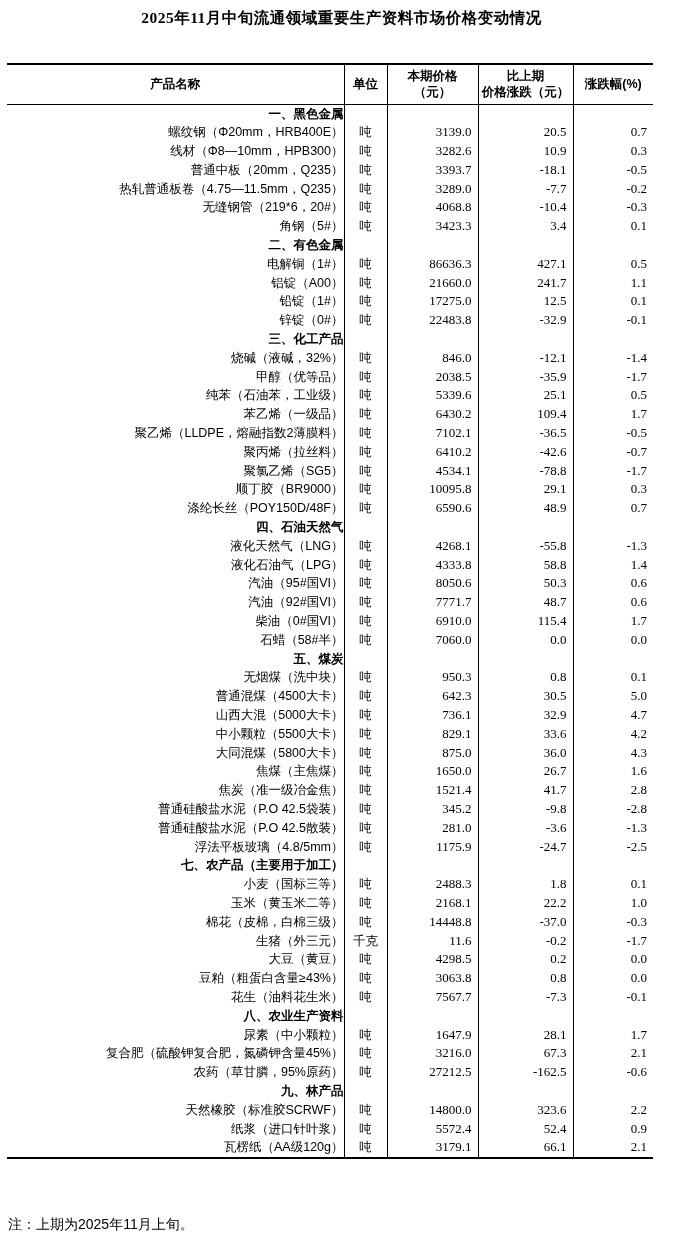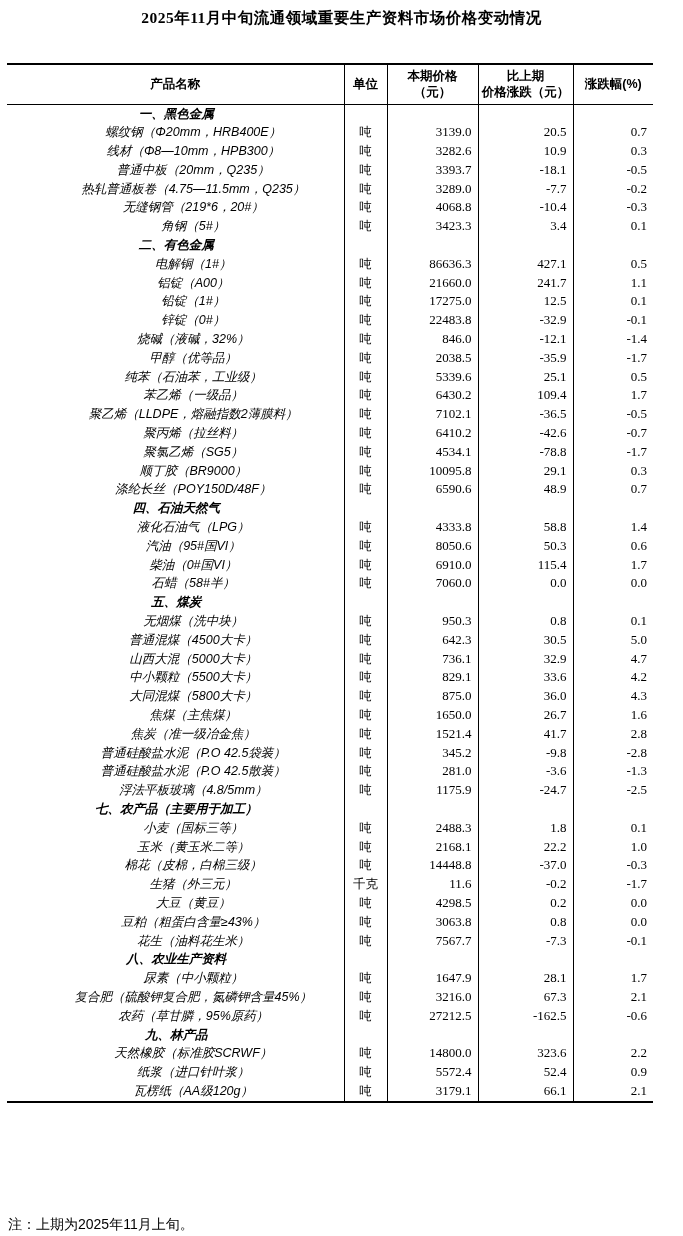--- a/index.html
+++ b/index.html
@@ -27,21 +27,21 @@
     border-bottom:1.5px solid #000; line-height:1.3; padding:0;
   }
   .hl { display:block; }
   th.c1, th.c2, th.c3, th.c4,
   td.c1, td.c2, td.c3, td.c4 { border-right:1px solid #000; }
   tbody tr { height:18.8px; }
   tbody td {
     font-size:12.5px; line-height:18.8px; padding:0;
     white-space:nowrap; overflow:hidden; vertical-align:middle;
   }
-  tbody td.c1 { text-align:center; padding-left:36px;font-style:italic; }
+  tbody td.c1 { text-align:right; padding-left:36px; }
   tbody tr.section-row td.c1 { font-weight:bold; padding-left:2px; }
   tbody td.c2 { text-align:center; }
   tbody td.c3, tbody td.c4, tbody td.c5 {
     text-align:right; padding-right:6px;
     font-family:"Liberation Serif","DejaVu Serif",serif; font-size:13px;
   }
   .note {
     position:absolute; left:8px; top:1216px; font-size:14px;
   }
 </style>
@@ -159,20 +159,27 @@
           <td class="c4">12.5</td>
           <td class="c5">0.1</td>
         </tr>
         <tr class="product-row">
           <td class="c1">锌锭（0#）</td>
           <td class="c2">吨</td>
           <td class="c3">22483.8</td>
           <td class="c4">-32.9</td>
           <td class="c5">-0.1</td>
         </tr>
+        <tr class="section-row">
+          <td class="c1">三、化工产品</td>
+          <td class="c2"></td>
+          <td class="c3"></td>
+          <td class="c4"></td>
+          <td class="c5"></td>
+        </tr>
         <tr class="product-row">
           <td class="c1">烧碱（液碱，32%）</td>
           <td class="c2">吨</td>
           <td class="c3">846.0</td>
           <td class="c4">-12.1</td>
           <td class="c5">-1.4</td>
         </tr>
         <tr class="product-row">
           <td class="c1">甲醇（优等品）</td>
           <td class="c2">吨</td>
@@ -230,31 +237,45 @@
           <td class="c5">0.7</td>
         </tr>
         <tr class="section-row">
           <td class="c1">四、石油天然气</td>
           <td class="c2"></td>
           <td class="c3"></td>
           <td class="c4"></td>
           <td class="c5"></td>
         </tr>
         <tr class="product-row">
+          <td class="c1">液化天然气（LNG）</td>
+          <td class="c2">吨</td>
+          <td class="c3">4268.1</td>
+          <td class="c4">-55.8</td>
+          <td class="c5">-1.3</td>
+        </tr>
+        <tr class="product-row">
           <td class="c1">液化石油气（LPG）</td>
           <td class="c2">吨</td>
           <td class="c3">4333.8</td>
           <td class="c4">58.8</td>
           <td class="c5">1.4</td>
         </tr>
         <tr class="product-row">
           <td class="c1">汽油（95#国VI）</td>
           <td class="c2">吨</td>
           <td class="c3">8050.6</td>
           <td class="c4">50.3</td>
+          <td class="c5">0.6</td>
+        </tr>
+        <tr class="product-row">
+          <td class="c1">汽油（92#国VI）</td>
+          <td class="c2">吨</td>
+          <td class="c3">7771.7</td>
+          <td class="c4">48.7</td>
           <td class="c5">0.6</td>
         </tr>
         <tr class="product-row">
           <td class="c1">柴油（0#国VI）</td>
           <td class="c2">吨</td>
           <td class="c3">6910.0</td>
           <td class="c4">115.4</td>
           <td class="c5">1.7</td>
         </tr>
         <tr class="product-row">

